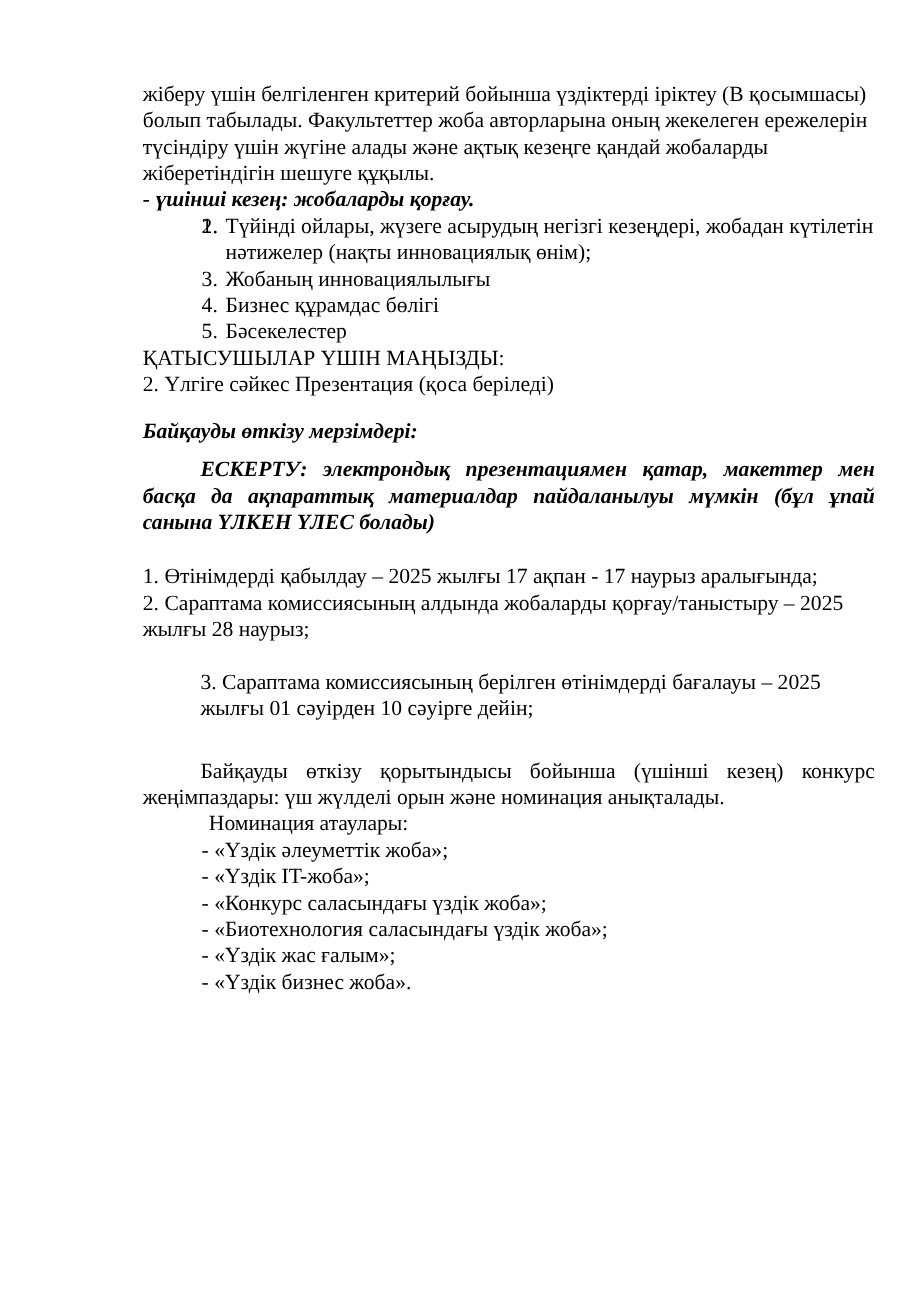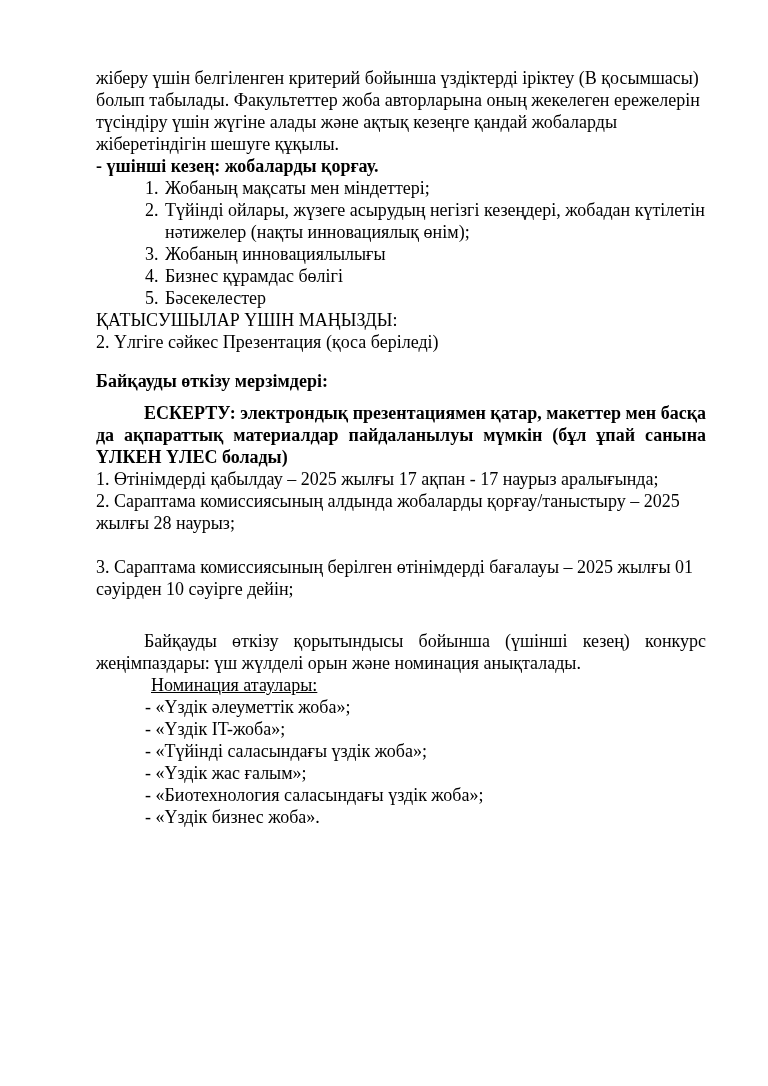--- a/index.html
+++ b/index.html
@@ -17,65 +17,64 @@
   }
   .page {
     position: relative;
     width: 768px;
     height: 1086px;
     background: #ffffff;
     overflow: hidden;
   }
   .content {
     position: absolute;
-    left: 96px;
+    left: 119px;
     top: 67px;
     width: 610px;
   }
   p { margin: 0; }
-  .bold { font-weight: bold; }
+  .bold { font-weight: bold; font-style: italic; }
   .justify { text-align: justify; }
   .indent { text-indent: 48px; }
 
   
   .numitem {
     position: relative;
     padding-left: 69px;
   }
   .numitem .num {
     position: absolute;
     left: 49px;
     top: 0;
   }
 
   .note-paragraph   { margin-top: 10px; }
   .schedule-heading { margin-top: 17px; }
-  .sched-0 { }
+  .sched-0 { margin-top: 23px; }
   .sched-1 { }
-  .sched-2 { margin-top: 22px; }
+  .sched-2 { margin-top: 22px; margin-left: 48px; }
   .sched-3 { margin-top: 22px; }
   .results-paragraph { margin-top: 30px; }
-  .nominations-heading { padding-left: 55px; text-decoration: underline; }
+  .nominations-heading { padding-left: 55px; }
   .nomitem { padding-left: 49px; }
 </style>
 </head>
 <body>
 
 <div class="page">
   <div class="content">
 
     <p>жіберу үшін белгіленген критерий бойынша үздіктерді іріктеу (В қосымшасы) болып табылады. Факультеттер жоба авторларына оның жекелеген ережелерін түсіндіру үшін жүгіне алады және ақтық кезеңге қандай жобаларды жіберетіндігін шешуге құқылы.</p>
 
     <p class="bold">- үшінші кезең: жобаларды қорғау.</p>
 
 
     <div>
       <div class="numitem">
         <span class="num">1.</span>
-        <span>Жобаның мақсаты мен міндеттері;</span>
       </div>
       <div class="numitem">
         <span class="num">2.</span>
         <span>Түйінді ойлары, жүзеге асырудың негізгі кезеңдері, жобадан күтілетін нәтижелер (нақты инновациялық өнім);</span>
       </div>
       <div class="numitem">
         <span class="num">3.</span>
         <span>Жобаның инновациялылығы</span>
       </div>
       <div class="numitem">
@@ -99,20 +98,20 @@
     <p class="sched-1">2. Сараптама комиссиясының алдында жобаларды қорғау/таныстыру – 2025 жылғы 28 наурыз;</p>
     <p class="sched-2">3. Сараптама комиссиясының берілген өтінімдерді бағалауы – 2025 жылғы 01 сәуірден 10 сәуірге дейін;</p>
 
     <p class="justify indent results-paragraph">Байқауды өткізу қорытындысы бойынша (үшінші кезең) конкурс жеңімпаздары: үш жүлделі орын және номинация анықталады.</p>
 
     <p class="nominations-heading">Номинация атаулары:</p>
 
     <div>
       <p class="nomitem">- «Үздік әлеуметтік жоба»;</p>
       <p class="nomitem">- «Үздік IT-жоба»;</p>
-      <p class="nomitem">- «Түйінді саласындағы үздік жоба»;</p>
+      <p class="nomitem">- «Конкурс саласындағы үздік жоба»;</p>
+      <p class="nomitem">- «Биотехнология саласындағы үздік жоба»;</p>
       <p class="nomitem">- «Үздік жас ғалым»;</p>
-      <p class="nomitem">- «Биотехнология саласындағы үздік жоба»;</p>
       <p class="nomitem">- «Үздік бизнес жоба».</p>
     </div>
 
   </div>
 </div>
 
 </body></html>

